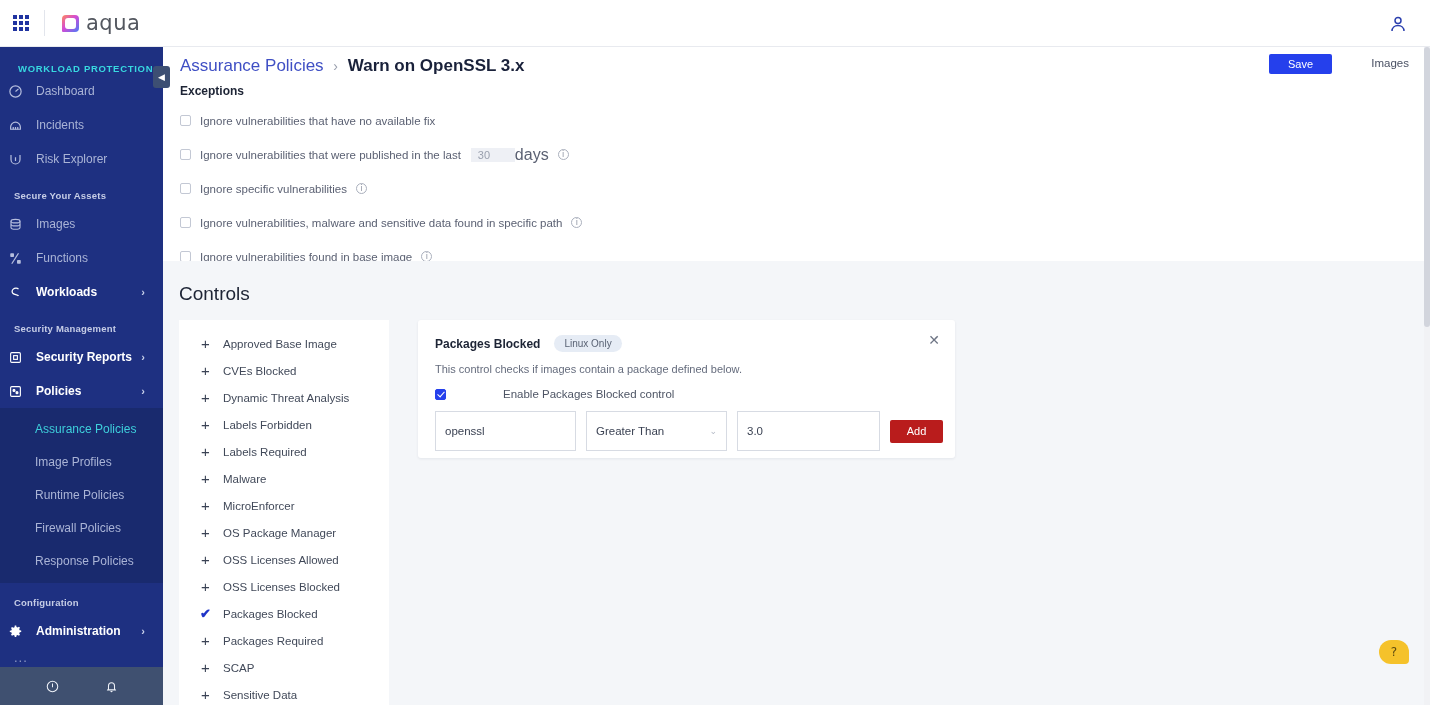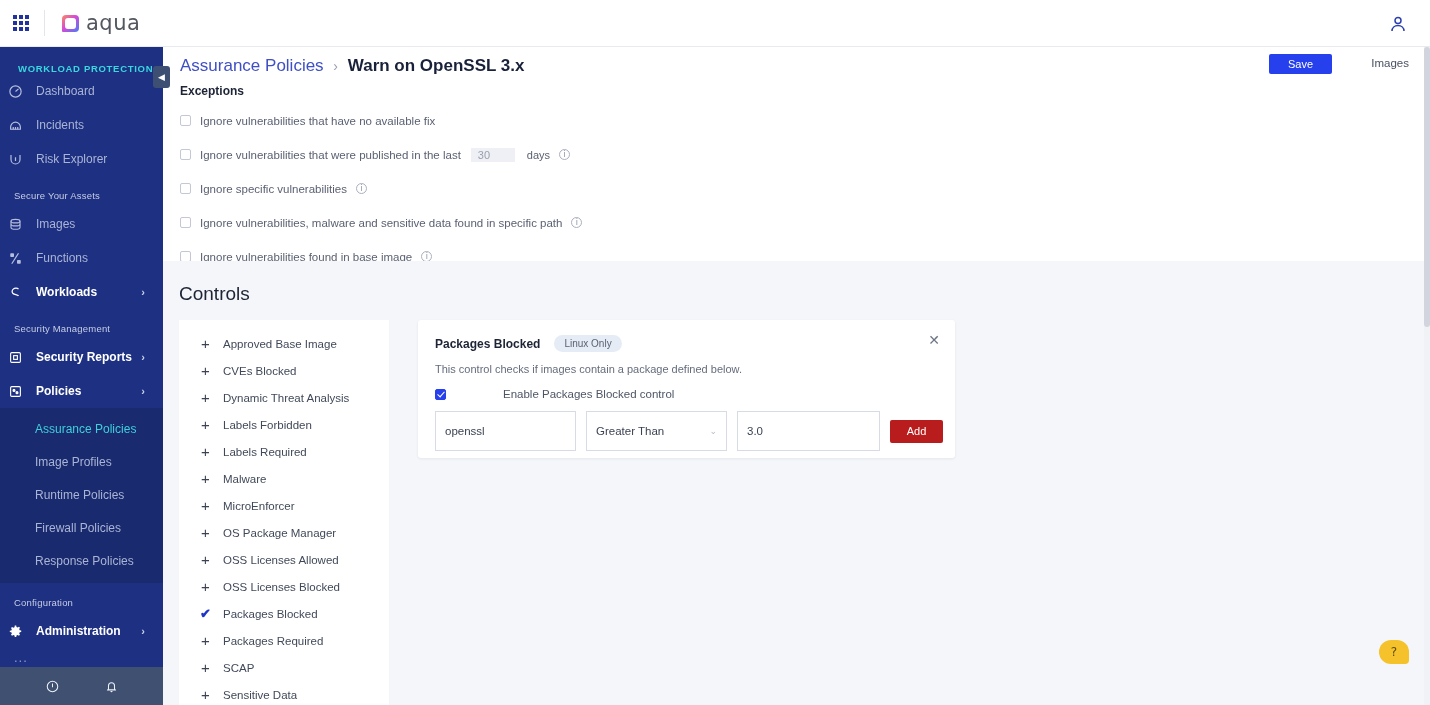--- a/index.html
+++ b/index.html
@@ -41,21 +41,21 @@
     padding:16px 0 0 18px; }
   .collapse-tab { position:absolute; left:153px; top:66px; width:17px; height:22px;
     background:#3d4f73; border-radius:3px; display:flex; align-items:center;
     justify-content:center; cursor:pointer; z-index:5; }
   .collapse-tab span { color:#fff; font-size:9px; line-height:1; }
   .sb-item { display:flex; align-items:center; height:34px; padding-left:6px;
     font-size:12px; color:#aab4d6; cursor:pointer; position:relative; }
   .sb-item.bold { color:#ffffff; font-weight:bold; }
   .sb-ico { width:18px; height:18px; margin-right:12px; flex:none; display:flex;
     align-items:center; justify-content:center; }
-  .sb-group { font-size:9.5px; font-weight:normal; color:#c6cde6; padding:14px 0 6px 14px;
+  .sb-group { font-size:9.5px; font-weight:bold; color:#c6cde6; padding:14px 0 6px 14px;
     letter-spacing:0.2px; }
   .sb-chev { position:absolute; right:18px; font-size:11px; color:#c9d1ea; }
   .sb-sub-wrap { background:#192a6e; padding:4px 0 6px 0; }
   .sb-sub { height:33px; display:flex; align-items:center; padding-left:35px;
     font-size:12px; color:#aab4d6; cursor:pointer; }
   .sb-sub.active { color:#3ecfdb; }
   .sb-dots { color:#8e99c4; font-size:13px; padding:2px 0 0 14px; letter-spacing:1px; }
   .sb-footer { position:absolute; bottom:0; left:0; width:163px; height:38px;
     background:#3f5070; display:flex; align-items:center; justify-content:center; gap:44px; }
   .sb-footer span { cursor:pointer; display:flex; }
@@ -77,21 +77,21 @@
   .exc-title { font-size:12px; font-weight:bold; color:#1d2435; margin-bottom:12px; }
   .exc-row { display:flex; align-items:center; height:21px; margin-bottom:13px; }
   .cbox { width:11px; height:11px; border:1px solid #c3c8d4; border-radius:2px;
     background:#fff; flex:none; cursor:pointer; }
   .cbox.checked { background:#2540ec; border-color:#2540ec; position:relative; }
   .cbox.checked::after { content:""; position:absolute; left:3px; top:0.5px; width:3px; height:6px;
     border:solid #fff; border-width:0 1.6px 1.6px 0; transform:rotate(42deg); }
   .exc-label { font-size:11.5px; color:#5b6173; margin-left:9px; }
   .days-input { width:44px; height:14px; background:#eef0f5; border:none; margin-left:10px;
     font-size:11px; color:#9aa0ae; padding-left:7px; font-family:"Liberation Sans",sans-serif; }
-  .days-text { font-size:11px; color:#5b6173; margin-left:12px; }
+  .days-text { font-size:16px; color:#5b6173; }
   .info-i { width:11px; height:11px; border:1px solid #aab0bd; border-radius:50%;
     margin-left:9px; font-size:8px; color:#8a909e; display:inline-flex;
     align-items:center; justify-content:center; cursor:pointer; flex:none;
     line-height:1; font-family:"DejaVu Sans",sans-serif; }
 
   
   .controls-area { position:absolute; top:214px; left:0; width:1267px; height:444px;
     background:#f4f6f9; }
   .controls-h { font-size:19px; color:#1d2435; padding:22px 0 0 16px; }
   .ctrl-list { position:absolute; top:59px; left:16px; width:210px; height:385px;

